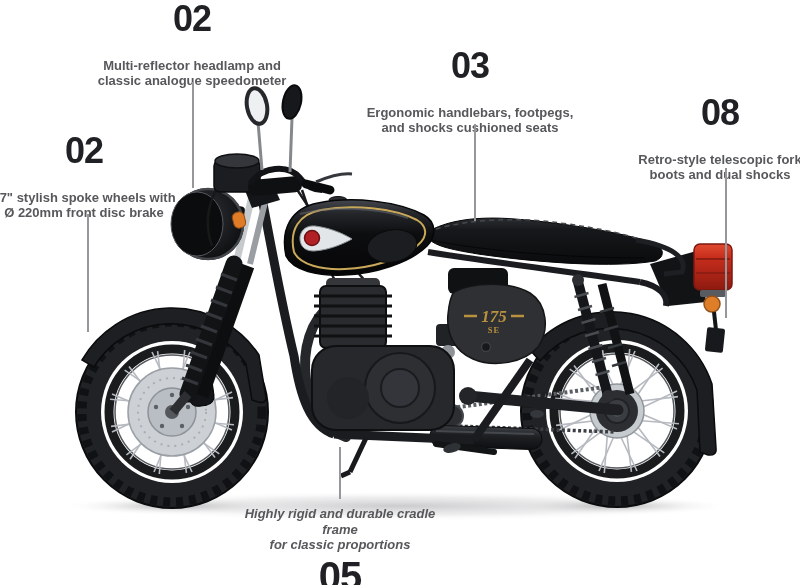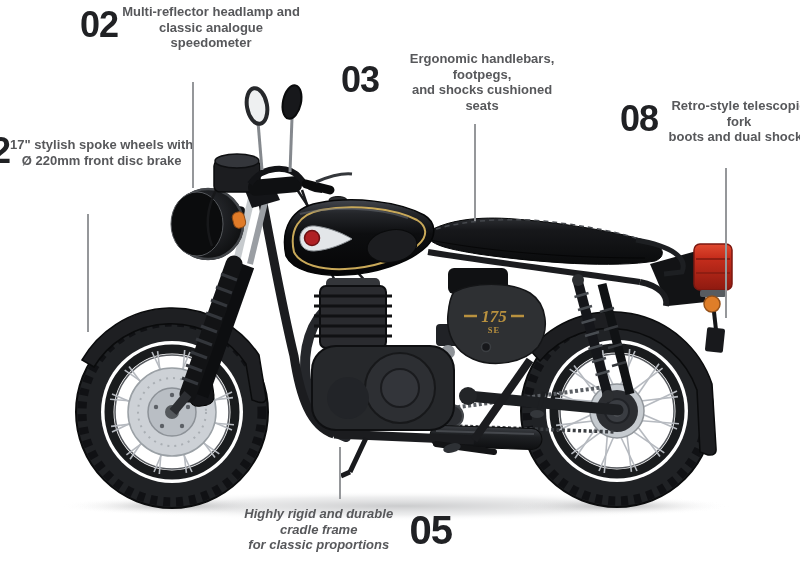--- a/index.html
+++ b/index.html
@@ -1,33 +1,33 @@
 <!DOCTYPE html>
 <html><head>
 <meta charset="utf-8">
 <style>
   html,body{margin:0;padding:0;background:#ffffff;}
   .stage{
     position:relative;width:800px;height:585px;overflow:hidden;background:#ffffff;
     font-family:"Liberation Sans","DejaVu Sans",sans-serif;
   }
   .bike-svg{position:absolute;left:0;top:0;}
-  .callout{position:absolute;display:flex;flex-direction:row;align-items:center;text-align:center;}
+  .callout{position:absolute;display:flex;flex-direction:column;align-items:center;text-align:center;}
   .callout .num{
     font-size:36px;font-weight:bold;color:#202124;line-height:1.05;letter-spacing:-1px;
   }
   .callout .desc{
-    margin-top:4px;font-size:13px;font-weight:bold;color:#57585b;line-height:1.2;white-space:pre-line;
+    margin-top:20px;font-size:13px;font-weight:bold;color:#57585b;line-height:1.2;white-space:pre-line;
   }
   .callout--bottom .desc{margin-top:0;font-style:italic;}
   .callout--bottom .num{margin-top:2px;font-size:40px;}
   .leader{position:absolute;width:2px;background:#95979a;}
   #c01{left:-28px;top:132px;width:224px;}
   #c02{left:80px;top:0px;width:224px;}
-  #c03{left:341px;top:47px;width:224px;gap:20px;}
+  #c03{left:358px;top:47px;width:224px;}
   #c04{left:620px;top:94px;width:200px;}
   #c05{left:228px;top:506px;width:224px;}
   #l01{left:87px;top:214px;height:118px;}
   #l02{left:192px;top:82px;height:106px;}
   #l03{left:474px;top:124px;height:97px;}
   #l04{left:725px;top:168px;height:150px;}
   #l05{left:339px;top:447px;height:52px;}
 </style>
 </head>
 <body>

